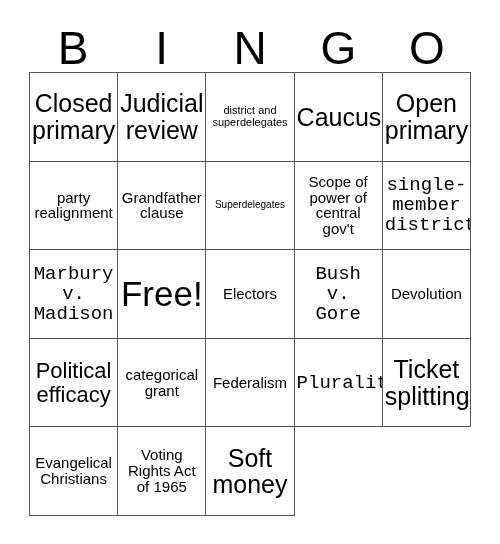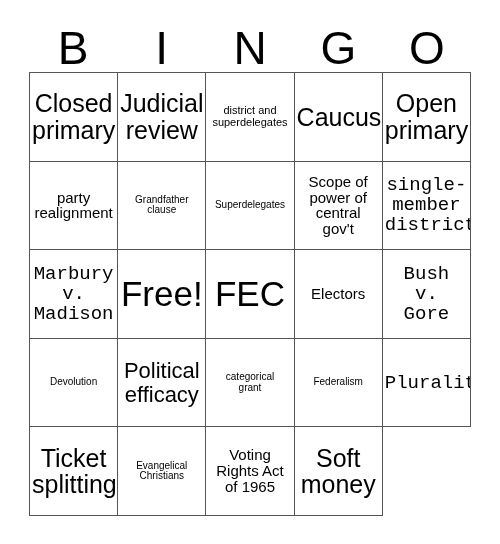--- a/index.html
+++ b/index.html
@@ -80,21 +80,21 @@
     color: #000000;
     white-space: pre-line;
   }
 
   
   .fs-xxl { font-size: 35px; }
   .fs-xl  { font-size: 25px; }
   .fs-lg  { font-size: 22px; text-align: center; }
   .fs-md  { font-size: 19px; font-family: Liberation Mono, monospace; }
   .fs-sm  { font-size: 15px; }
-  .fs-xs  { font-size: 10px; }
+  .fs-xs  { font-size: 15px; }
   .fs-xxs { font-size: 11px; }
   .fs-tny { font-size: 10px; }
 </style>
 </head>
 <body>
 
 <div id="bingo-card">
 
   <div id="bingo-header">
     <div class="header-letter">B</div>
@@ -150,23 +150,20 @@
       </div>
     <div class="bingo-cell">
         <span class="cell-text fs-md">Marbury
 v.
 Madison</span>
       </div>
     <div class="bingo-cell">
         <span class="cell-text fs-xxl">Free!</span>
       </div>
     <div class="bingo-cell">
-        <span class="cell-text fs-xxl">FEC</span>
-      </div>
-    <div class="bingo-cell">
         <span class="cell-text fs-sm">Electors</span>
       </div>
 
     <div class="bingo-cell">
         <span class="cell-text fs-md">Bush
 v.
 Gore</span>
       </div>
     <div class="bingo-cell">
         <span class="cell-text fs-xs">Devolution</span>

